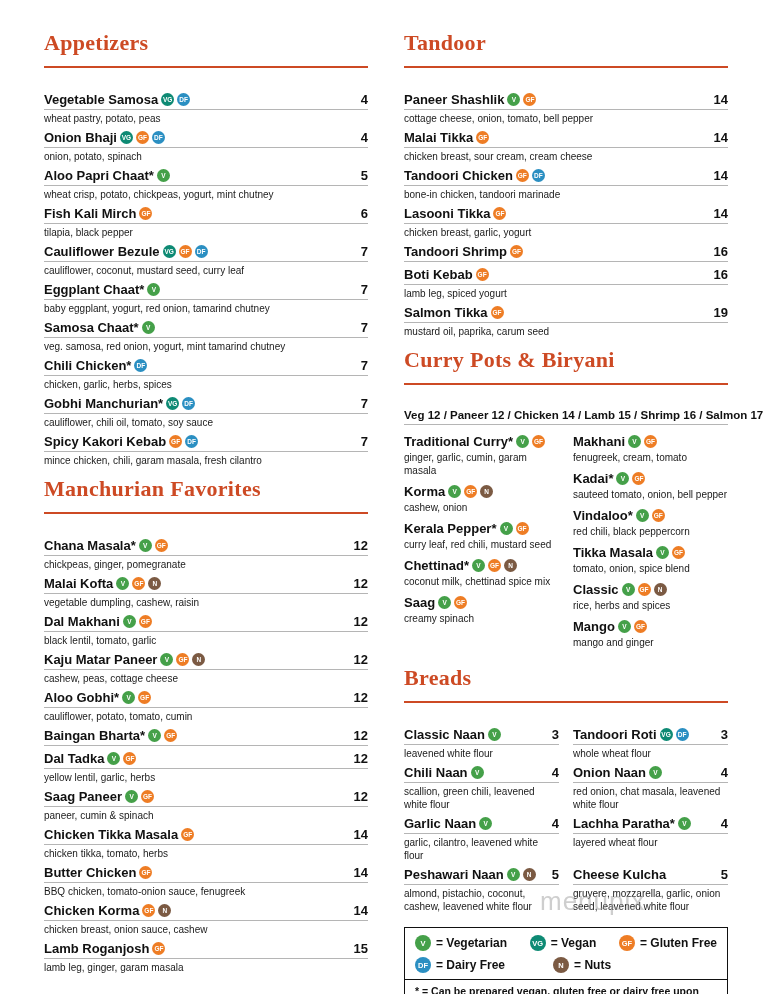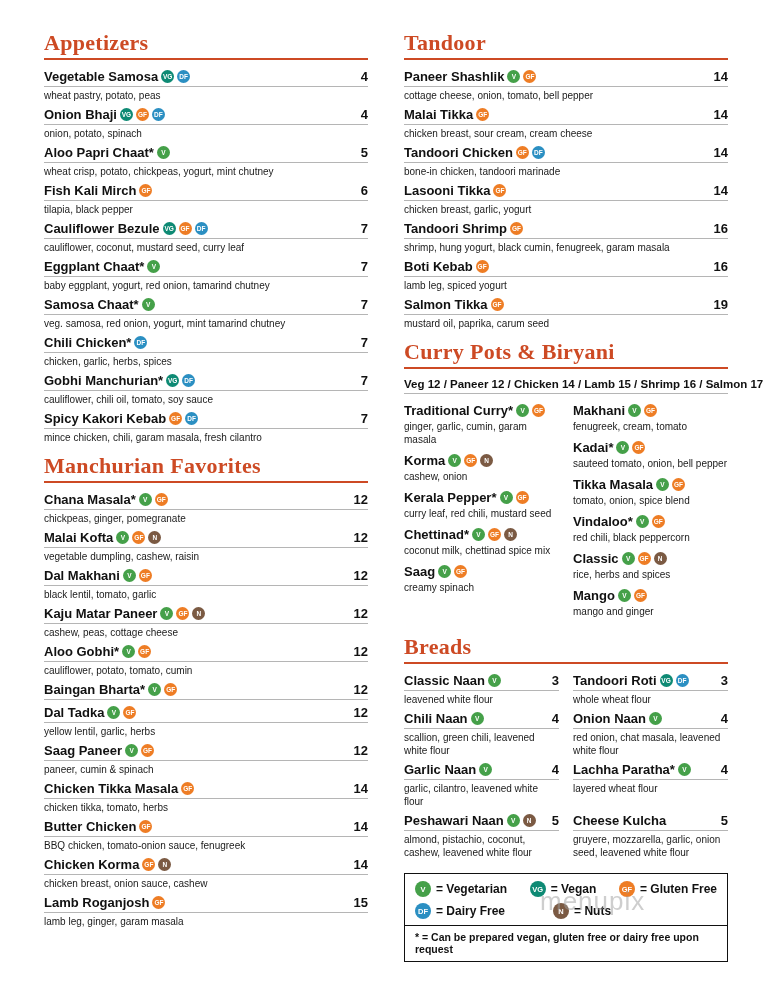--- a/index.html
+++ b/index.html
@@ -6,22 +6,22 @@
   html,body { background:#ffffff; }
   body {
     width:768px; height:994px; position:relative; overflow:hidden;
     font-family:"Liberation Sans", sans-serif; color:#111;
   }
   .page { display:flex; gap:36px; padding:30px 40px 14px 44px; }
   .col { width:324px; flex:0 0 324px; }
   .section { margin-bottom:9px; }
   .sec-title {
     font-family:"Liberation Serif", serif; font-size:22px; font-weight:700;
-    color:#cd4a24; letter-spacing:.3px; padding-bottom:2px;
-    border-bottom:2.5px solid #cd4a24; margin-bottom:9px;
+    color:#cd4a24; letter-spacing:.3px; padding-bottom:10px;
+    border-bottom:2.5px solid #cd4a24; margin-bottom:24px;
   }
   .item { margin-bottom:5px; }
   .irow {
     display:flex; align-items:flex-end; justify-content:space-between;
     border-bottom:1px solid #b5b5b5; padding-bottom:2px;
   }
   .irow.noline { border-bottom:none; padding-bottom:0; }
   .iname { font-size:13px; font-weight:700; display:flex; align-items:center; gap:3px; line-height:15px; }
   .iprice { font-size:13px; font-weight:700; padding-left:6px; }
   .idesc { font-size:10px; line-height:13px; padding-top:2px; color:#1a1a1a; }
@@ -349,21 +349,20 @@
           <div class="idesc">chicken breast, garlic, yogurt</div>
         </div>
         <div class="item">
           <div class="irow">
             <span class="iname">
               <span>Tandoori Shrimp</span>
               <span class="badge" style="background: rgb(238, 125, 37);">GF</span>
             </span>
             <span class="iprice">16</span>
           </div>
-          <div class="idesc">shrimp, hung yogurt, black cumin, fenugreek, garam masala</div>
         </div>
         <div class="item">
           <div class="irow">
             <span class="iname">
               <span>Boti Kebab</span>
               <span class="badge" style="background: rgb(238, 125, 37);">GF</span>
             </span>
             <span class="iprice">16</span>
           </div>
           <div class="idesc">lamb leg, spiced yogurt</div>
@@ -454,36 +453,36 @@
                   <span>Kadai*</span>
                   <span class="badge" style="background: rgb(69, 160, 73);">V</span>
                   <span class="badge" style="background: rgb(238, 125, 37);">GF</span>
                 </span>
               </div>
               <div class="idesc">sauteed tomato, onion, bell pepper</div>
             </div>
             <div class="item citem">
               <div class="irow noline">
                 <span class="iname">
+                  <span>Vindaloo*</span>
+                  <span class="badge" style="background: rgb(69, 160, 73);">V</span>
+                  <span class="badge" style="background: rgb(238, 125, 37);">GF</span>
+                </span>
+              </div>
+              <div class="idesc">red chili, black peppercorn</div>
+            </div>
+            <div class="item citem">
+              <div class="irow noline">
+                <span class="iname">
                   <span>Tikka Masala</span>
                   <span class="badge" style="background: rgb(69, 160, 73);">V</span>
                   <span class="badge" style="background: rgb(238, 125, 37);">GF</span>
                 </span>
               </div>
               <div class="idesc">tomato, onion, spice blend</div>
-            </div>
-            <div class="item citem">
-              <div class="irow noline">
-                <span class="iname">
-                  <span>Vindaloo*</span>
-                  <span class="badge" style="background: rgb(69, 160, 73);">V</span>
-                  <span class="badge" style="background: rgb(238, 125, 37);">GF</span>
-                </span>
-              </div>
-              <div class="idesc">red chili, black peppercorn</div>
             </div>
             <div class="item citem">
               <div class="irow noline">
                 <span class="iname">
                   <span>Classic</span>
                   <span class="badge" style="background: rgb(69, 160, 73);">V</span>
                   <span class="badge" style="background: rgb(238, 125, 37);">GF</span>
                   <span class="badge" style="background: rgb(123, 90, 67);">N</span>
                 </span>
               </div>

